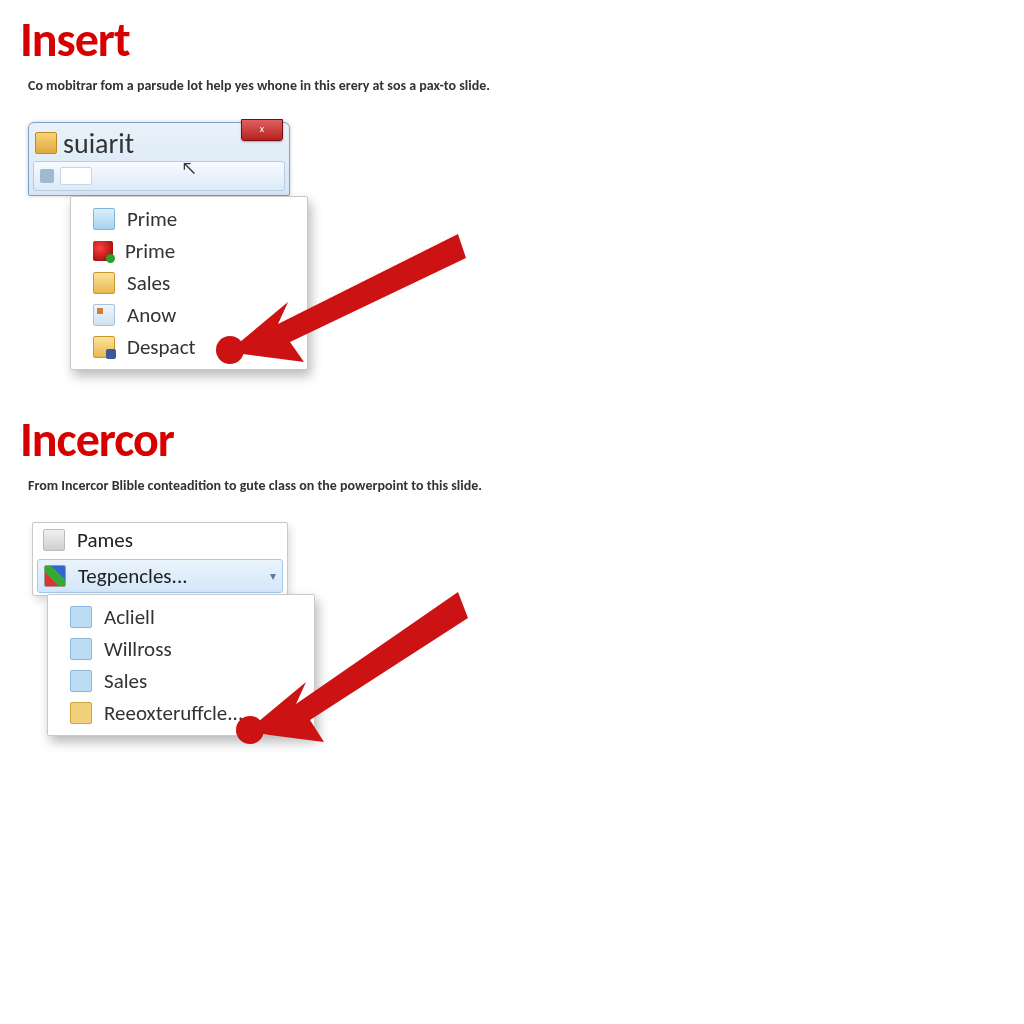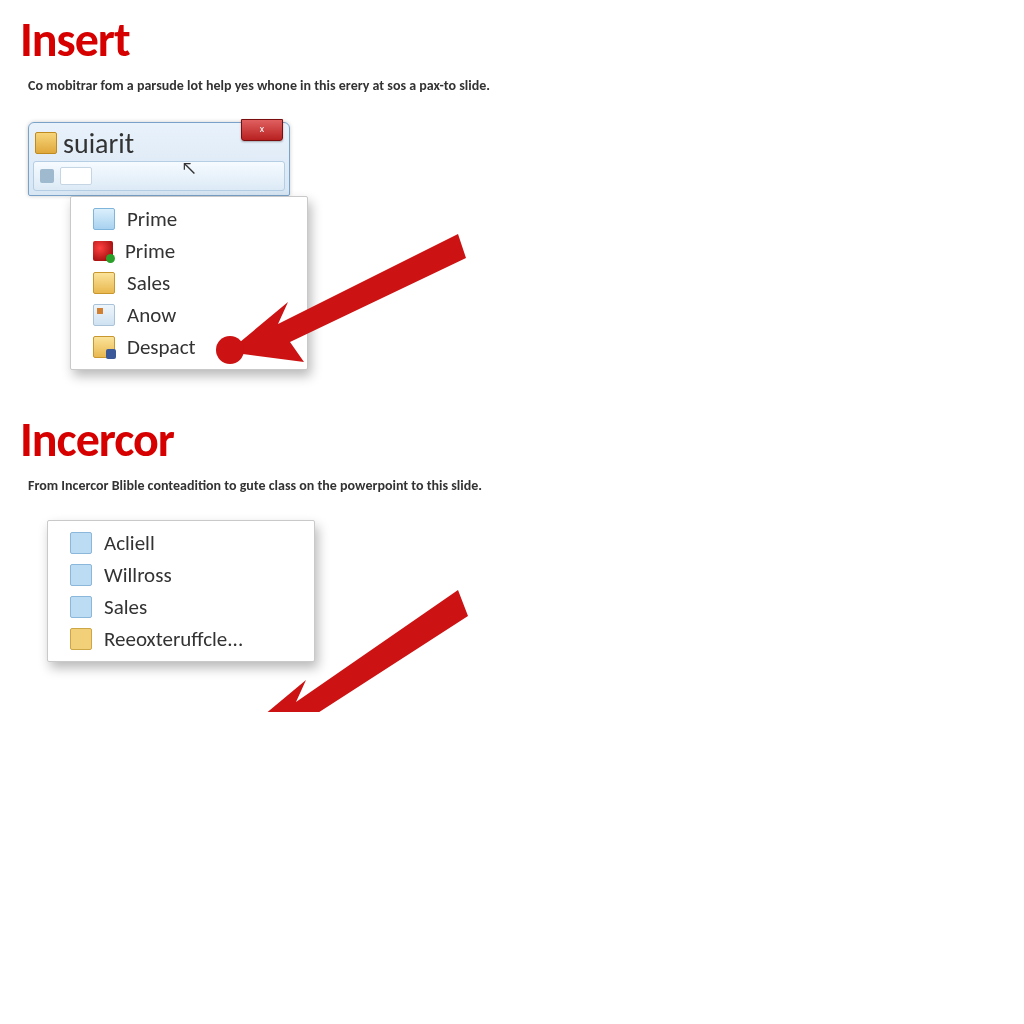--- a/index.html
+++ b/index.html
@@ -191,20 +191,31 @@
       <polygon points="20,140 80,90 70,112 250,22 258,46 82,130 96,150"></polygon>
       <circle cx="22" cy="138" r="14"></circle>
     </g>
   </svg>
 </div>
 
 <h1 class="section-heading">Incercor</h1>
 <p class="section-desc">From Incercor Blible conteadition to gute class on the powerpoint to this slide.</p>
 
 <div class="figure">
+  <div class="listbox">
+    <div class="listbox-row">
+      <span class="item-ico ico-winflag"></span>
+      <span>Pames</span>
+    </div>
+    <div class="listbox-row selected">
+      <span class="item-ico ico-multi"></span>
+      <span>Tegpencles...</span>
+      <span class="chev">▾</span>
+    </div>
+  </div>
 
   <div class="popup indent2">
     <div class="popup-row">
       <span class="item-ico ico-cloud"></span>
       <span>Acliell</span>
     </div>
     <div class="popup-row">
       <span class="item-ico ico-cloud"></span>
       <span>Willross</span>
     </div>

